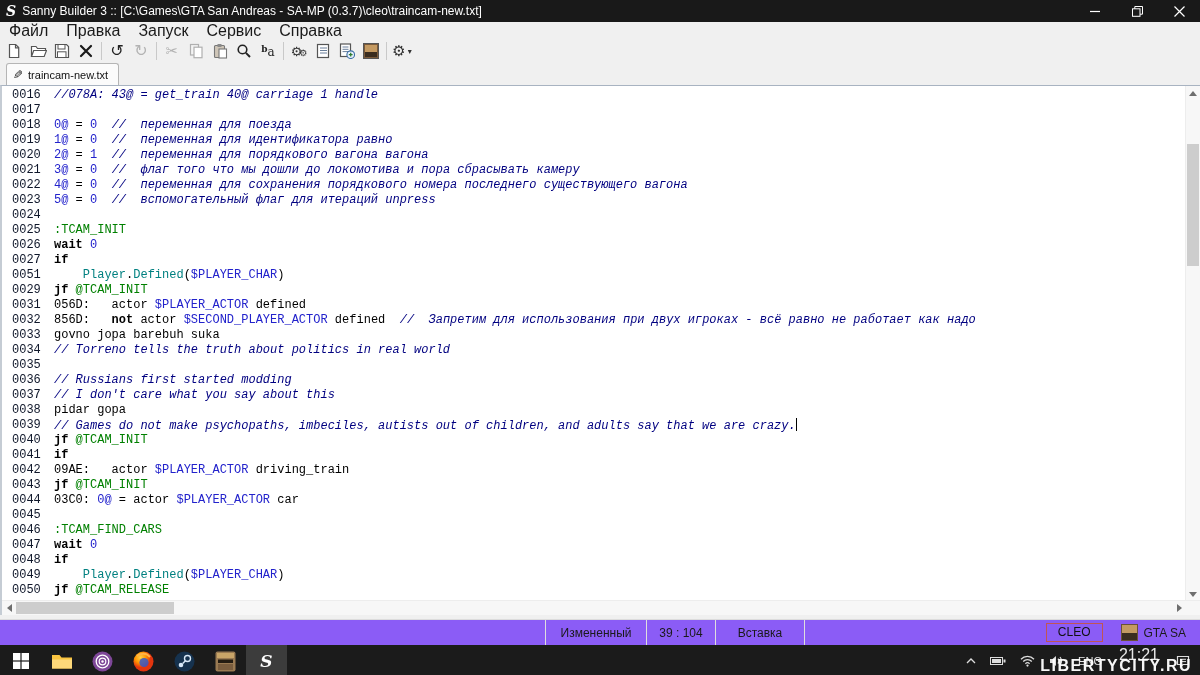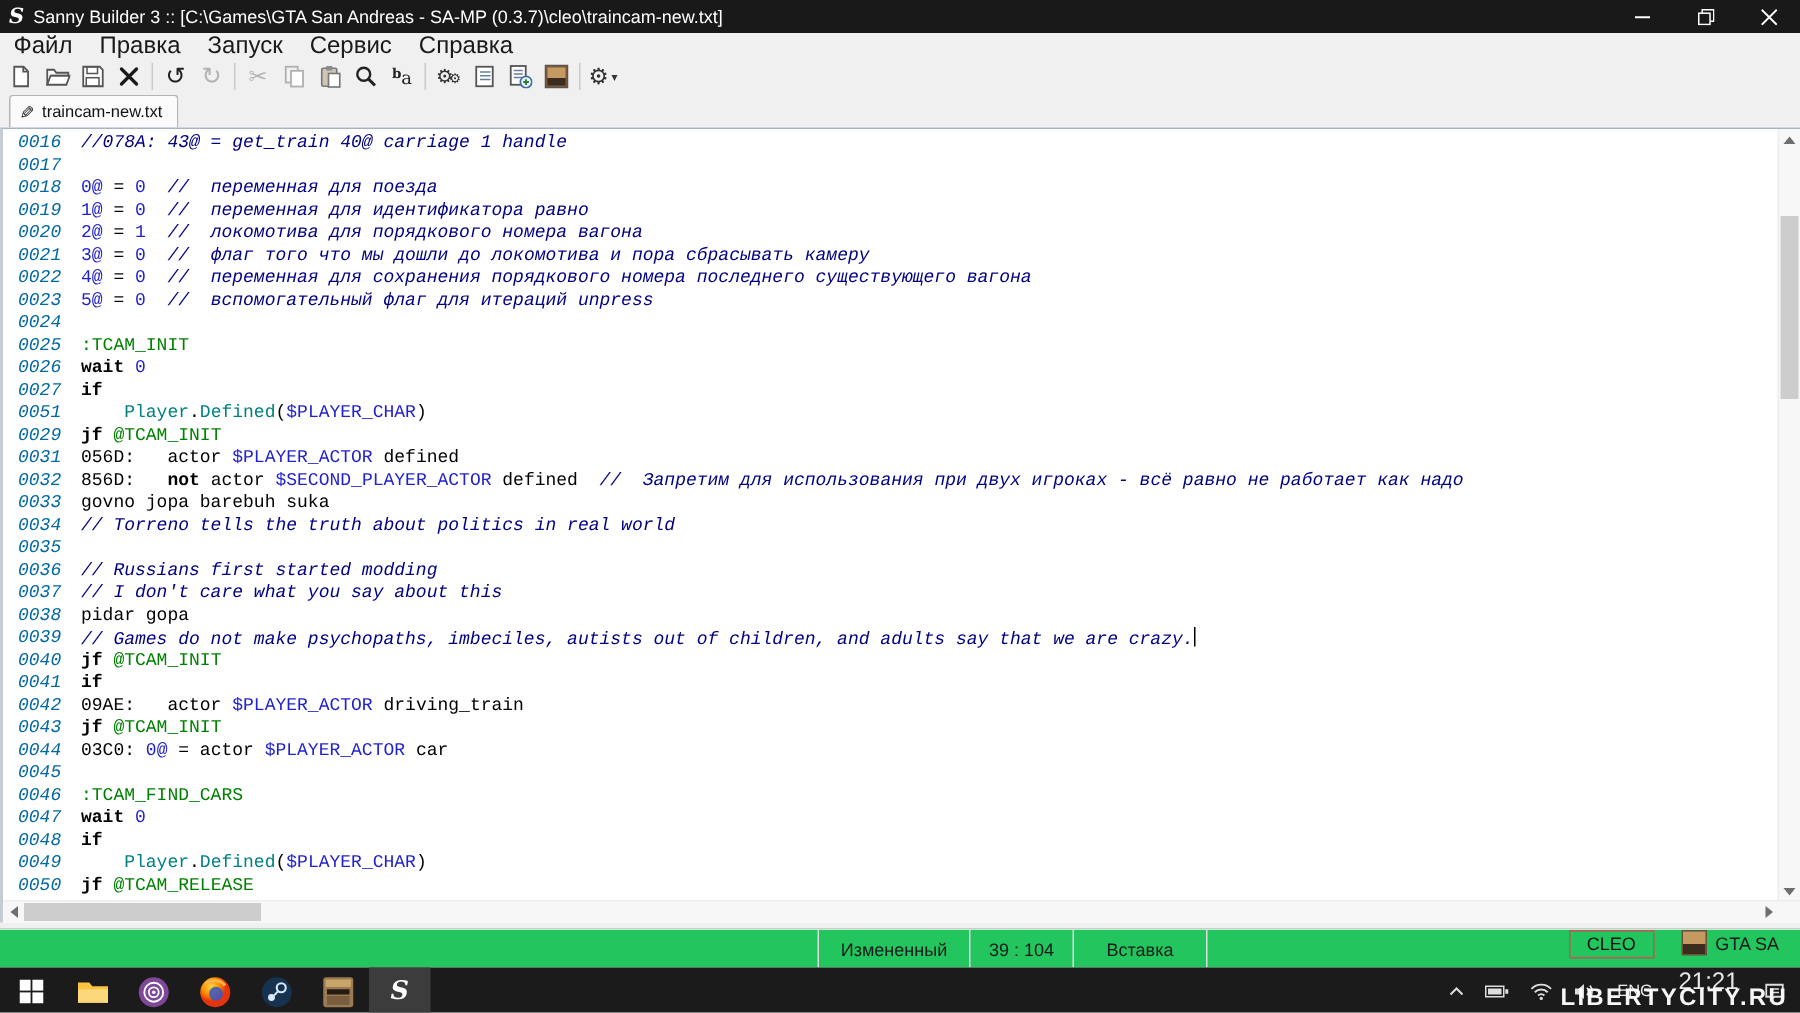--- a/index.html
+++ b/index.html
@@ -36,21 +36,21 @@
   .tab{height:21px;background:#fbfbfb;border:1px solid #b5b5b5;border-bottom:none;
        border-radius:3px 3px 0 0;display:flex;align-items:center;padding:0 10px 0 6px;font-size:11px;color:#111;}
   .tab .pencil{font-size:12px;margin-right:5px;transform:scaleX(-1);display:inline-block;}
 
   
   .editor-frame{flex:0 0 auto;height:529px;border-top:1px solid #a8b3c1;border-left:2px solid #c5ccd4;
        background:#fff;position:relative;display:flex;flex-direction:column;}
   .editor-area{height:515px;overflow:hidden;position:relative;
        font-family:"Liberation Mono",monospace;font-size:12px;line-height:15px;padding-top:2px;}
   .line{white-space:pre;height:15px;display:flex;}
-  .ln{width:52px;padding-left:10px;box-sizing:border-box;color:#0369a1;flex:0 0 auto;font-style:italic;}
+  .ln{width:52px;padding-left:10px;box-sizing:border-box;color:#0f172a;flex:0 0 auto;}
   .codetext{color:#000;}
   .sp{color:#000;}
   .sk{color:#000;font-weight:bold;}
   .sc{color:#000080;font-style:italic;margin-top:25px;}
   .sv{color:#2222cc;}
   .sl{color:#008000;}
   .st{color:#008080;}
   .caret{display:inline-block;width:1.5px;height:13px;background:#000;vertical-align:-2px;}
 
   
@@ -61,21 +61,21 @@
   .tri.down{border-left:4px solid transparent;border-right:4px solid transparent;border-top:5px solid #6e6e6e;}
   .tri.left{border-top:4px solid transparent;border-bottom:4px solid transparent;border-right:5px solid #6e6e6e;}
   .tri.right{border-top:4px solid transparent;border-bottom:4px solid transparent;border-left:5px solid #6e6e6e;}
   .vthumb{position:absolute;left:1px;width:12px;top:58px;height:122px;background:#cdcdcd;}
   .hscroll{height:14px;background:#f7f7f7;border-top:1px solid #ededed;position:relative;}
   .harrow{position:absolute;top:0;width:14px;height:14px;display:flex;align-items:center;justify-content:center;}
   .hthumb{position:absolute;top:1px;height:12px;left:14px;width:158px;background:#cdcdcd;}
 
   
   .statusgap{height:4px;background:#f0f0f0;flex:0 0 auto;}
-  .statusbar{height:25px;background:#22c55e;border-top:1px solid #dcdcdc;display:flex;align-items:flex-start;
+  .statusbar{height:25px;background:#8b5cf6;border-top:1px solid #dcdcdc;display:flex;align-items:center;
        font-size:12px;color:#1a1a1a;flex:0 0 auto;}
   .sb-spacer1{width:545px;}
   .sb-panel{height:100%;display:flex;align-items:center;justify-content:center;border-left:1px solid #dedede;}
   .sb-mod{width:100px;}
   .sb-pos{width:68px;}
   .sb-mode{width:88px;}
   .sb-flex{flex:1;border-left:1px solid #dedede;height:100%;}
   .cleo-box{border:1px solid #c05555;padding:1px 11px 2px;margin-right:18px;color:#111;}
   .gta-panel{display:flex;align-items:center;margin-right:14px;}
   .gta-mini{width:15px;height:15px;margin-right:6px;border:1px solid #6a5138;
@@ -259,21 +259,21 @@
       <span>traincam-new.txt</span>
     </div>
   </div>
 
   <div class="editor-frame">
     <div class="editor-area" id="editor">
         <div class="line"><span class="ln">0016</span><span class="codetext"><span class="sc">//078A: 43@ = get_train 40@ carriage 1 handle</span></span></div>
         <div class="line"><span class="ln">0017</span><span class="codetext"></span></div>
         <div class="line"><span class="ln">0018</span><span class="codetext"><span class="sv">0@</span><span class="sp"> = </span><span class="sv">0</span><span class="sp">  </span><span class="sc">//  переменная для поезда</span></span></div>
         <div class="line"><span class="ln">0019</span><span class="codetext"><span class="sv">1@</span><span class="sp"> = </span><span class="sv">0</span><span class="sp">  </span><span class="sc">//  переменная для идентификатора равно</span></span></div>
-        <div class="line"><span class="ln">0020</span><span class="codetext"><span class="sv">2@</span><span class="sp"> = </span><span class="sv">1</span><span class="sp">  </span><span class="sc">//  локомотива для порядкового номера вагона</span></span></div>
+        <div class="line"><span class="ln">0020</span><span class="codetext"><span class="sv">2@</span><span class="sp"> = </span><span class="sv">1</span><span class="sp">  </span><span class="sc">//  переменная для порядкового вагона вагона</span></span></div>
         <div class="line"><span class="ln">0021</span><span class="codetext"><span class="sv">3@</span><span class="sp"> = </span><span class="sv">0</span><span class="sp">  </span><span class="sc">//  флаг того что мы дошли до локомотива и пора сбрасывать камеру</span></span></div>
         <div class="line"><span class="ln">0022</span><span class="codetext"><span class="sv">4@</span><span class="sp"> = </span><span class="sv">0</span><span class="sp">  </span><span class="sc">//  переменная для сохранения порядкового номера последнего существующего вагона</span></span></div>
         <div class="line"><span class="ln">0023</span><span class="codetext"><span class="sv">5@</span><span class="sp"> = </span><span class="sv">0</span><span class="sp">  </span><span class="sc">//  вспомогательный флаг для итераций unpress</span></span></div>
         <div class="line"><span class="ln">0024</span><span class="codetext"></span></div>
         <div class="line"><span class="ln">0025</span><span class="codetext"><span class="sl">:TCAM_INIT</span></span></div>
         <div class="line"><span class="ln">0026</span><span class="codetext"><span class="sk">wait</span><span class="sp"> </span><span class="sv">0</span></span></div>
         <div class="line"><span class="ln">0027</span><span class="codetext"><span class="sk">if</span></span></div>
         <div class="line"><span class="ln">0051</span><span class="codetext"><span class="sp">    </span><span class="st">Player</span><span class="sp">.</span><span class="st">Defined</span><span class="sp">(</span><span class="sv">$PLAYER_CHAR</span><span class="sp">)</span></span></div>
         <div class="line"><span class="ln">0029</span><span class="codetext"><span class="sk">jf</span><span class="sp"> </span><span class="sl">@TCAM_INIT</span></span></div>
         <div class="line"><span class="ln">0031</span><span class="codetext"><span class="sp">056D:   actor </span><span class="sv">$PLAYER_ACTOR</span><span class="sp"> defined</span></span></div>

